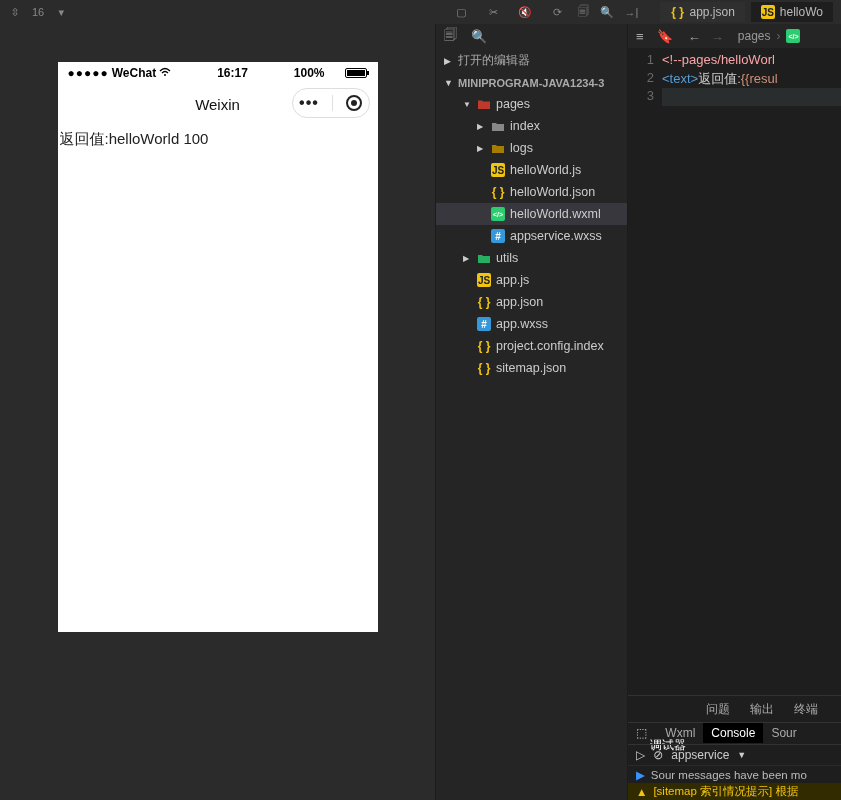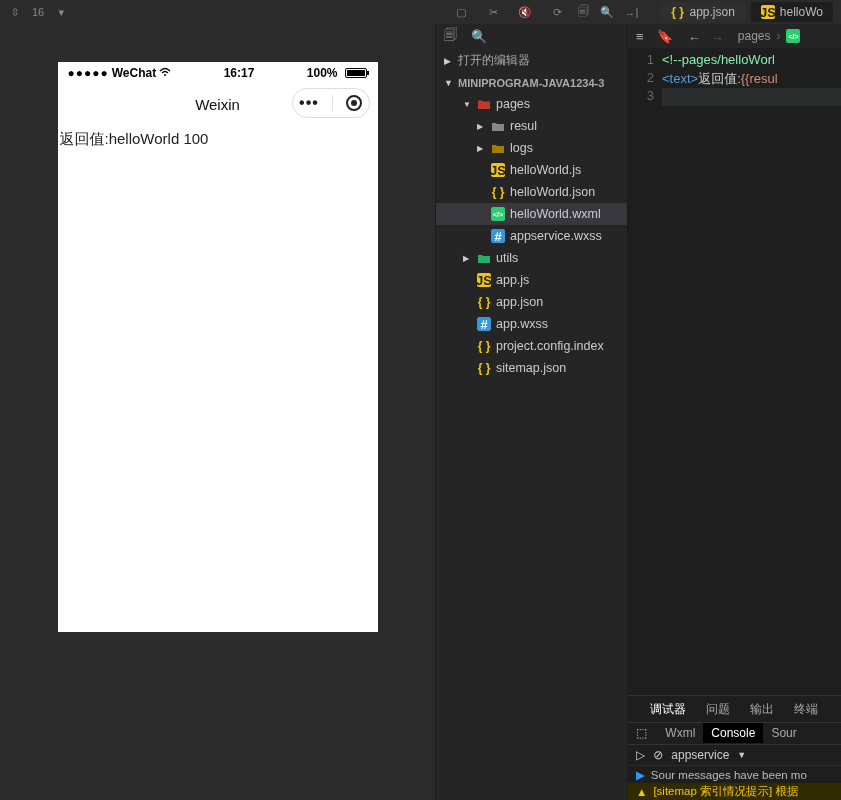--- a/index.html
+++ b/index.html
@@ -17,21 +17,21 @@
 
 
 .main { flex: 1; display: flex; overflow: hidden; }
 
 
 .simcol { width: 435px; background: #2b2b2b; display: flex; justify-content: center; align-items: flex-start; padding-top: 38px; }
 .phone { width: 320px; height: 570px; background: #fff; display: flex; flex-direction: column; }
 .statusbar { height: 22px; display: flex; align-items: center; justify-content: space-between; padding: 0 10px; color: #000; font-size: 12px; font-weight: 600; }
 .statusbar .l { display: flex; align-items: center; gap: 3px; }
 .statusbar .dots { letter-spacing: 1px; }
-.statusbar .r { display: flex; align-items: center; gap: 8px; }
+.statusbar .r { display: flex; align-items: center; gap: 21px; }
 .batt { width: 22px; height: 10px; border: 1px solid #000; border-radius: 2px; position: relative; }
 .batt::after { content: ""; position: absolute; right: -3px; top: 2px; width: 2px; height: 4px; background: #000; }
 .batt > div { position: absolute; inset: 1px; background: #000; }
 .navbar { height: 40px; display: flex; align-items: center; justify-content: center; position: relative; color:#111; font-size:15px; }
 .capsule { position: absolute; right: 8px; top: 4px; height: 30px; width: 78px; border: 1px solid #ddd; border-radius: 16px; display: flex; align-items: center; justify-content: space-around; }
 .capsule .sep { width: 1px; height: 16px; background: #e0e0e0; }
 .capsule .dot3 { font-size: 16px; font-weight: 800; letter-spacing: 1px; color:#222; }
 .capsule .tgt { width: 16px; height: 16px; border: 2px solid #222; border-radius: 50%; display: flex; align-items: center; justify-content: center; }
 .capsule .tgt > div { width: 6px; height: 6px; background: #222; border-radius: 50%; }
 .page { flex: 1; padding: 6px 2px; color: #222; font-size: 15px; }
@@ -40,50 +40,50 @@
 .explorer { width: 193px; background: #252526; display: flex; flex-direction: column; border-left: 1px solid #1b1b1b; border-right: 1px solid #1b1b1b; }
 .explorer .actions { height: 24px; display: flex; align-items: center; gap: 14px; padding: 0 8px; color: #999; }
 .explorer .hdr { display: flex; align-items: center; justify-content: space-between; padding: 6px 8px; color: #bbb; font-size: 12px; }
 .explorer .hdr .more { letter-spacing: 2px; color:#999; }
 .section { padding: 4px 8px; color: #aaa; font-size: 12px; display: flex; align-items: center; gap: 4px; }
 .section .chev { font-size: 9px; display:inline-block; width:10px; color:#ccc; }
 .tree { font-size: 12.5px; }
 .node { display: flex; align-items: center; height: 22px; padding-left: 8px; color: #ccc; gap: 5px; white-space: nowrap; }
 .node.sel { background: #37373d; }
 .node .sp { display:inline-block; }
-.ic { width: 14px; height: 14px; display: inline-flex; align-items: center; justify-content: center; font-size: 13px; font-weight: 700; border-radius: 2px; }
+.ic { width: 14px; height: 14px; display: inline-flex; align-items: center; justify-content: center; font-size: 10px; font-weight: 700; border-radius: 2px; }
 .ic.folder { background: none; }
 .ic.folder svg { width:14px; height:12px; }
 .ic.js { background: #f1c40f; color: #222; }
 .ic.json { color: #f1c40f; background:none; font-size:12px; }
 .ic.wxml { background: #2ecc71; color: #fff; }
 .ic.wxss { background: #3498db; color: #fff; }
 
 
 .editorcol { flex: 1; background: #1e1e1e; display: flex; flex-direction: column; }
 .edtabbar { height: 24px; display: flex; align-items: center; gap: 14px; padding: 0 8px; background:#252526; color:#aaa; }
 .edtabbar .nav { display:flex; gap:10px; }
 .breadcrumb { height: 22px; display: flex; align-items: center; gap: 6px; padding: 0 8px; color: #999; font-size: 12px; background:#1e1e1e; }
 .breadcrumb .sep { color:#666; }
 .editor { flex: 1; display: flex; font-family: Consolas, "Courier New", monospace; font-size: 13px; overflow:hidden; }
 .gutter { width: 34px; text-align: right; padding: 4px 8px 0 0; color: #6a6a6a; user-select:none; }
 .gutter div { height: 18px; }
 .code { flex: 1; padding-top: 4px; color:#ccc; }
 .code .ln { height: 18px; white-space: pre; }
 .cur { background:#2a2d2e; }
-.c-comment { color: #86efac; }
+.c-comment { color: #fca5a5; }
 .c-tag { color: #569cd6; }
 .c-txt { color: #ccc; }
 .c-expr { color: #ce9178; margin-top: 19px; }
 
 
 .devtools { height: 105px; background: #1e1e1e; border-top: 1px solid #333; display: flex; flex-direction: column; font-size: 12px; }
 .devtabs { display: flex; height: 26px; align-items: stretch; padding-left: 12px; gap: 0; }
 .devtab { padding: 5px 10px; color: #aaa; }
-.devtab.act { color:#fff; }
+.devtab.act { color:#fff;margin-top:36px; }
 .devtabs2 { display: flex; height: 24px; align-items: center; padding-left: 8px; gap: 10px; border-top:1px solid #333; border-bottom:1px solid #333; }
 .devtabs2 .t { padding: 3px 8px; color:#aaa; }
 .devtabs2 .t.act { background:#000; color:#fff; }
 .consrow { display:flex; align-items:center; height:22px; padding:0 8px; gap:8px; border-bottom:1px solid #2a2a2a; }
 .consmsg { padding: 2px 8px; font-family: Consolas, monospace; font-size: 11.5px; color:#bbb; display:flex; align-items:center; gap:6px; height:17px; }
 .consmsg.warn { background:#332b00; color:#f1c40f; }
 </style>
 </head>
 <body>
 
@@ -184,21 +184,21 @@
             <span>pages</span>
           </div>
           <div class="node">
             <span class="sp" style="width: 28px;"></span>
             <span style="font-size: 8px; width: 9px; color: rgb(204, 204, 204);">▶</span>
             <span class="ic folder">
               <svg viewBox="0 0 14 12">
                 <path d="M1 3 L1 11 L13 11 L13 4 L6 4 L5 3 Z" fill="#888"></path>
               </svg>
             </span>
-            <span>resul</span>
+            <span>index</span>
           </div>
           <div class="node">
             <span class="sp" style="width: 28px;"></span>
             <span style="font-size: 8px; width: 9px; color: rgb(204, 204, 204);">▶</span>
             <span class="ic folder">
               <svg viewBox="0 0 14 12">
                 <path d="M1 3 L1 11 L13 11 L13 4 L6 4 L5 3 Z" fill="#a67c00"></path>
               </svg>
             </span>
             <span>logs</span>

